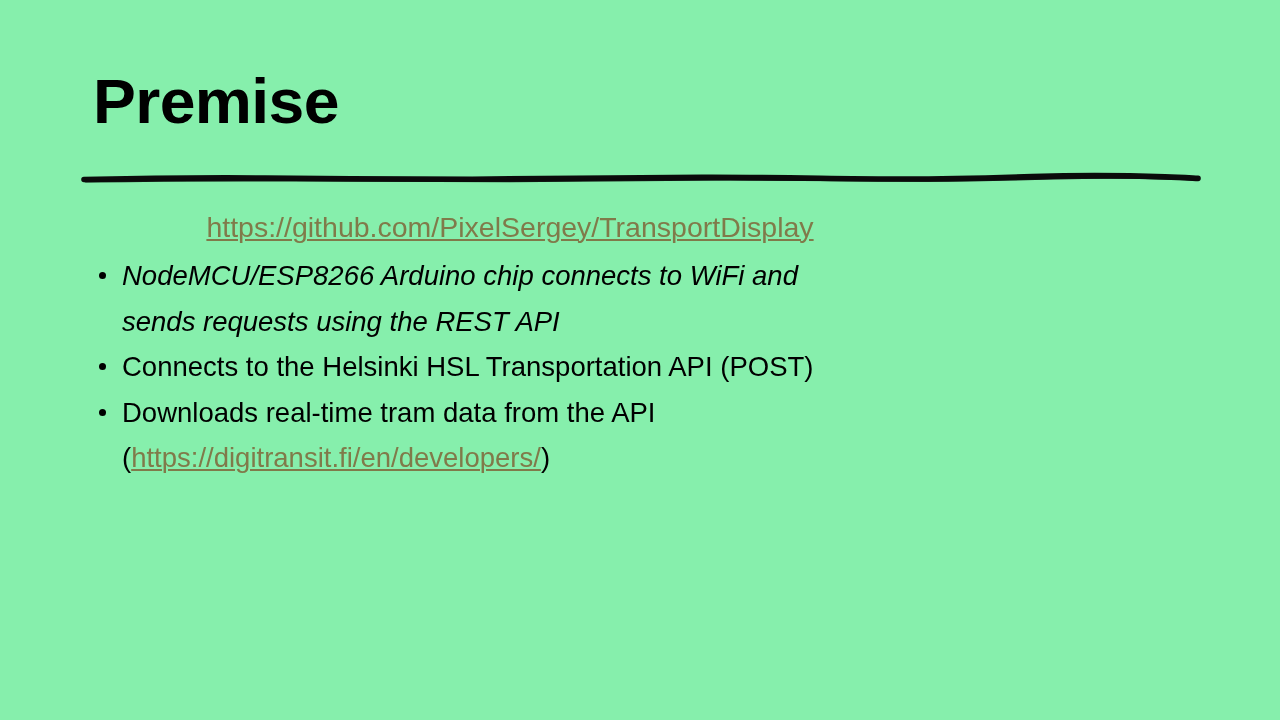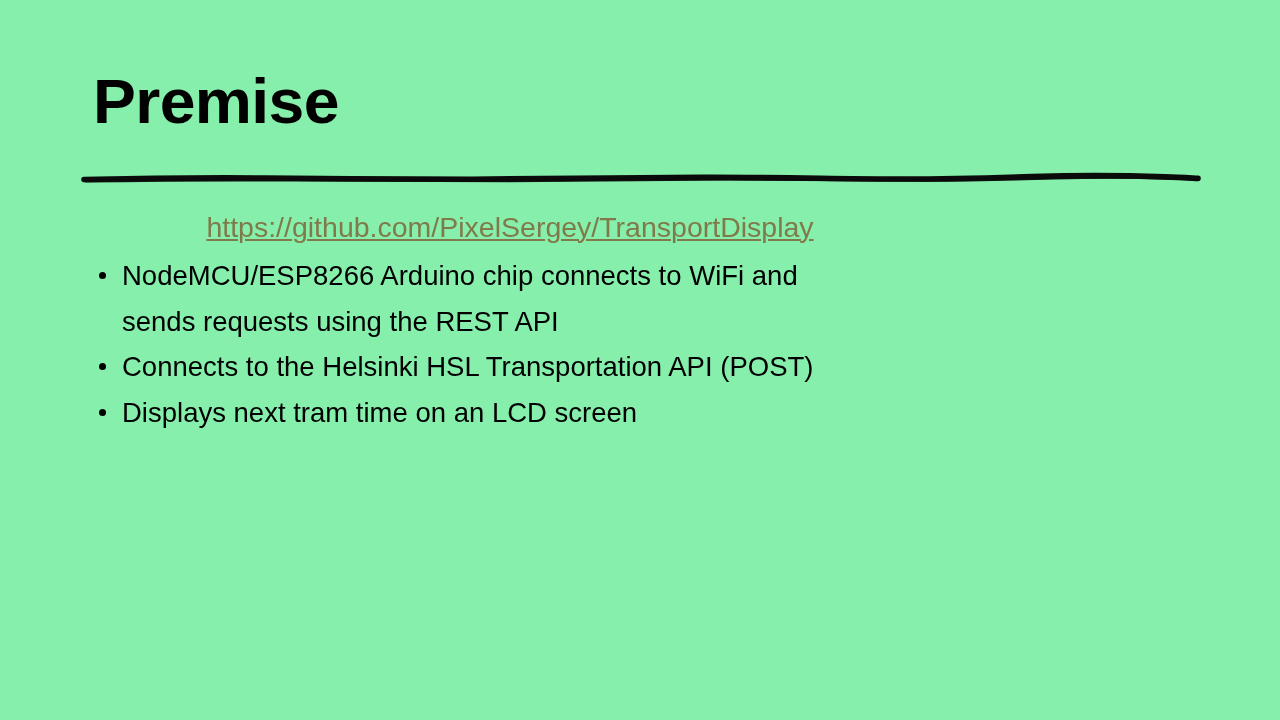--- a/index.html
+++ b/index.html
@@ -76,21 +76,21 @@
   }
 
   .bullet {
     position: relative;
     padding-left: 122px;
     padding-right: 150px;
     font-size: 28.5px;
     line-height: 45.5px;
     color: #000000;
   }
-  .bullet:first-child { margin-top: 6px; }
+  .bullet:first-child { margin-top: 6px; font-style: italic; }
 
   .bullet .dot {
     position: absolute;
     left: 99px;
     top: 19px;
     width: 7px;
     height: 7px;
     background: #000000;
     border-radius: 50%;
   }
@@ -141,22 +141,22 @@
       <li class="bullet">
         <span class="dot"></span>
         <span class="btext">NodeMCU/ESP8266 Arduino chip connects to WiFi and sends requests using the REST API</span>
       </li>
 
       <li class="bullet">
         <span class="dot"></span>
         <span class="btext">Connects to the Helsinki HSL Transportation API (POST)</span>
       </li>
 
+      <li class="bullet">
+        <span class="dot"></span>
+        <span class="btext"><span class="paren">Downloads real-time tram data from the API (</span><span class="lnk">https://digitransit.fi/en/developers/</span><span class="paren">)</span></span>
+      </li>
 
 
-      <li class="bullet">
-        <span class="dot"></span>
-        <span class="btext">Displays next tram time on an LCD screen</span>
-      </li>
 
     </ul>
   </div>
 </div>
 
 </body></html>

